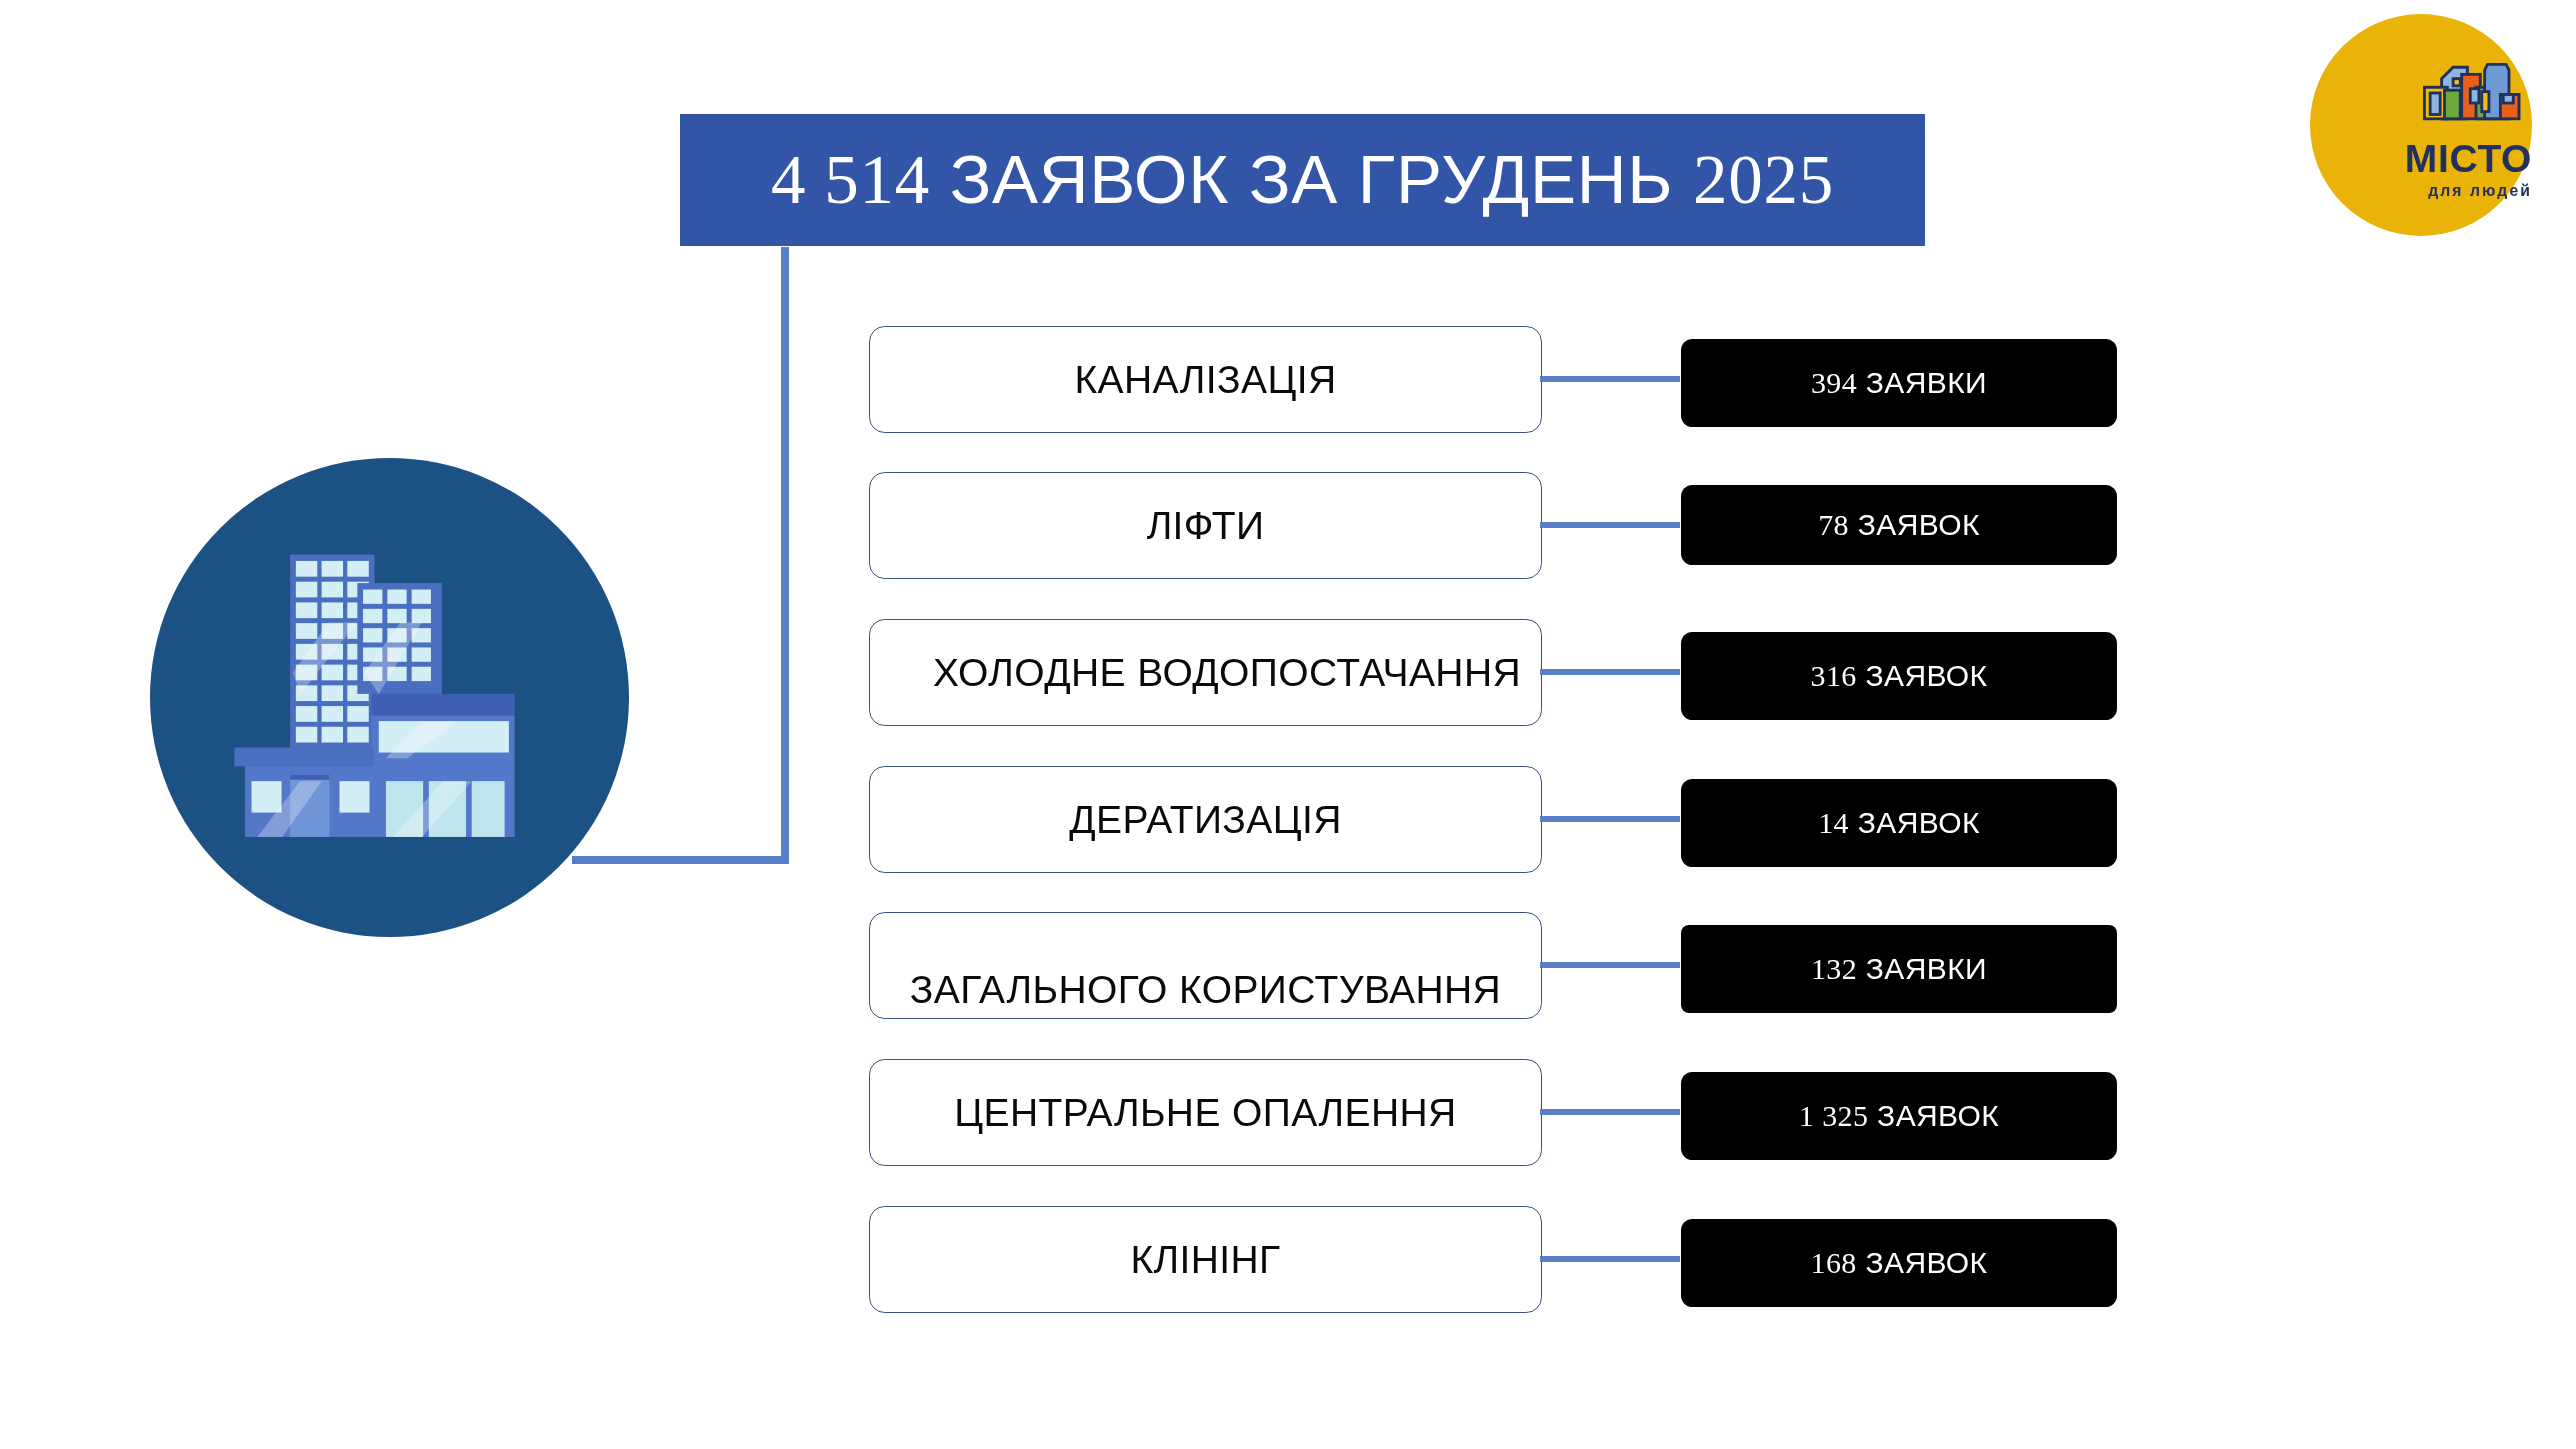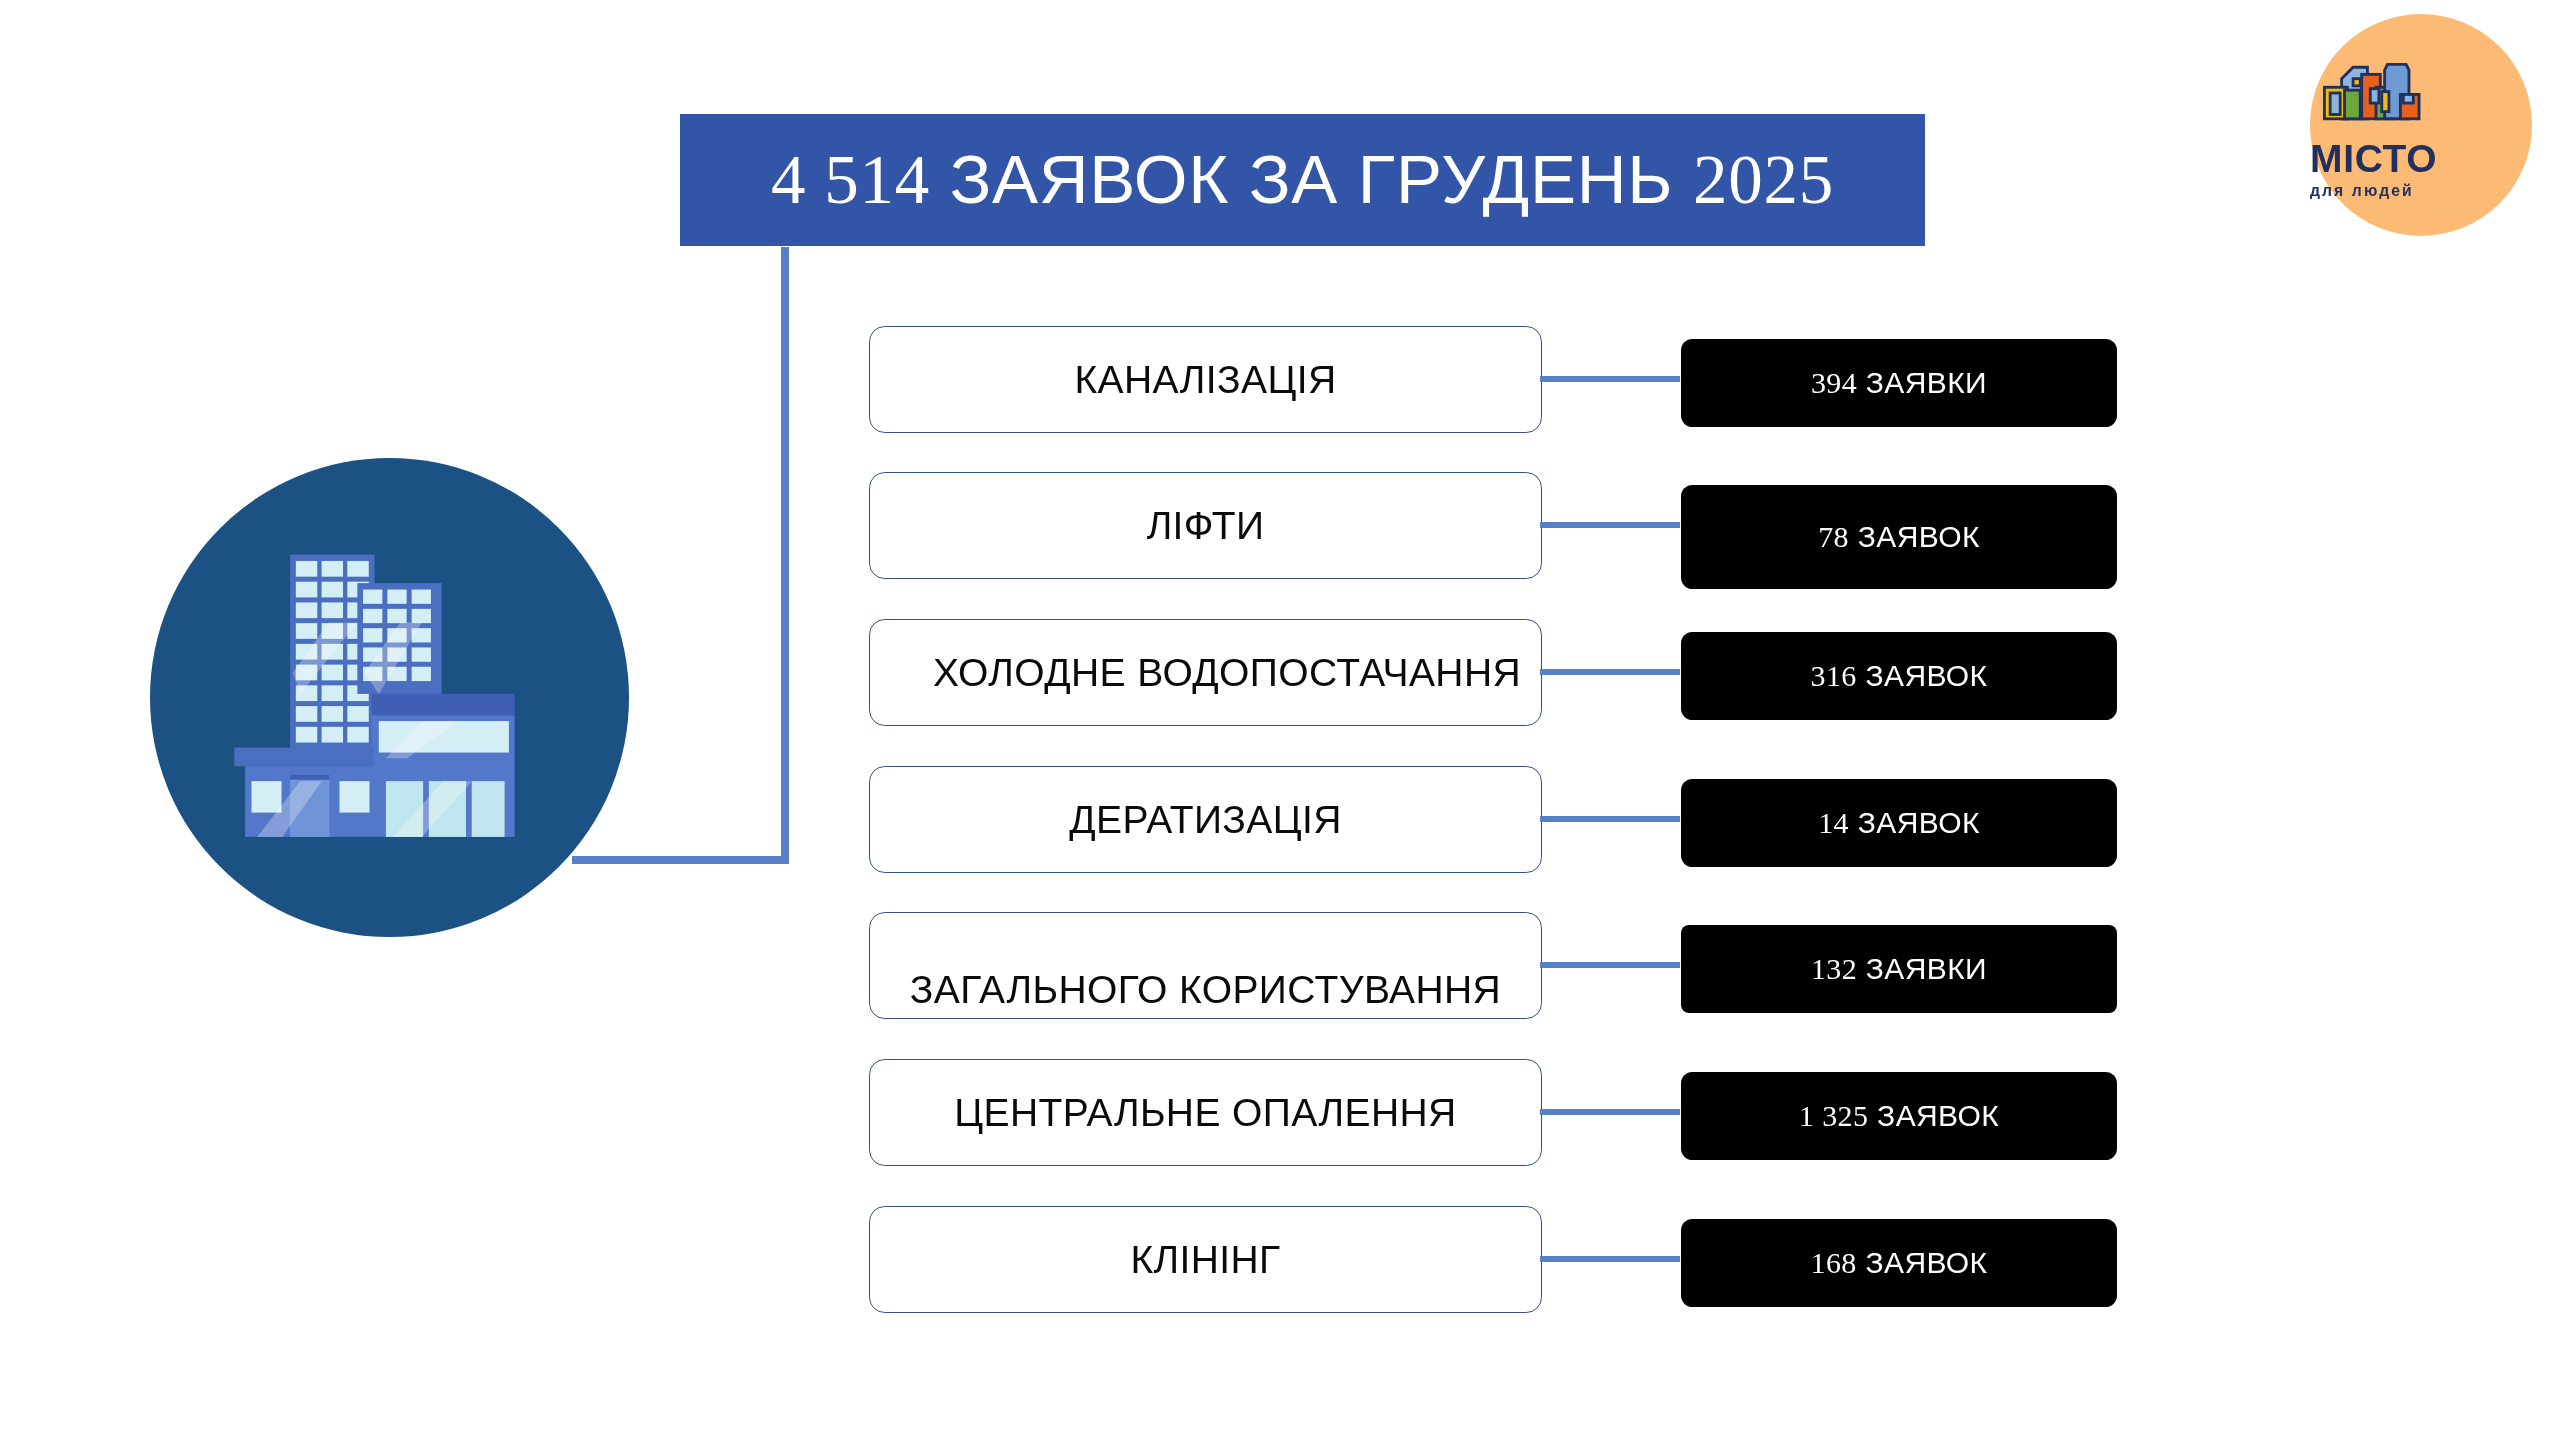--- a/index.html
+++ b/index.html
@@ -71,24 +71,24 @@
   }
 
   
   #logo-badge {
     position: absolute;
     left: 2310px;
     top: 14.3px;
     width: 222px;
     height: 222px;
     border-radius: 50%;
-    background: #fdba74;
+    background: #eab308;
     display: flex;
     flex-direction: column;
-    align-items: flex-start;
+    align-items: flex-end;
     justify-content: center;
   }
   #logo-skyline { width: 122px; height: 86px; display: block; }
   #logo-word {
     color: #21305C;
     font-size: 39px;
     font-weight: 700;
     letter-spacing: 0.7px;
     line-height: 1;
     margin-top: 2.9px;
@@ -292,21 +292,21 @@
     </div>
   </div>
 
   <div class="row">
     <div class="cat-box" style="top:472px;height:107px;">
       <div class="cat-label">
         <span>ЛІФТИ</span>
       </div>
     </div>
     <div class="connector" style="top:522px;"></div>
-    <div class="val-box" style="top:479px;height:104px;">
+    <div class="val-box" style="top:479px;height:80px;">
       <div class="val-label">
         <span class="num">78</span>
         <span>ЗАЯВОК</span>
       </div>
     </div>
   </div>
 
   <div class="row">
     <div class="cat-box" style="top:619px;height:107px;padding-left:43px;">
       <div class="cat-label">

